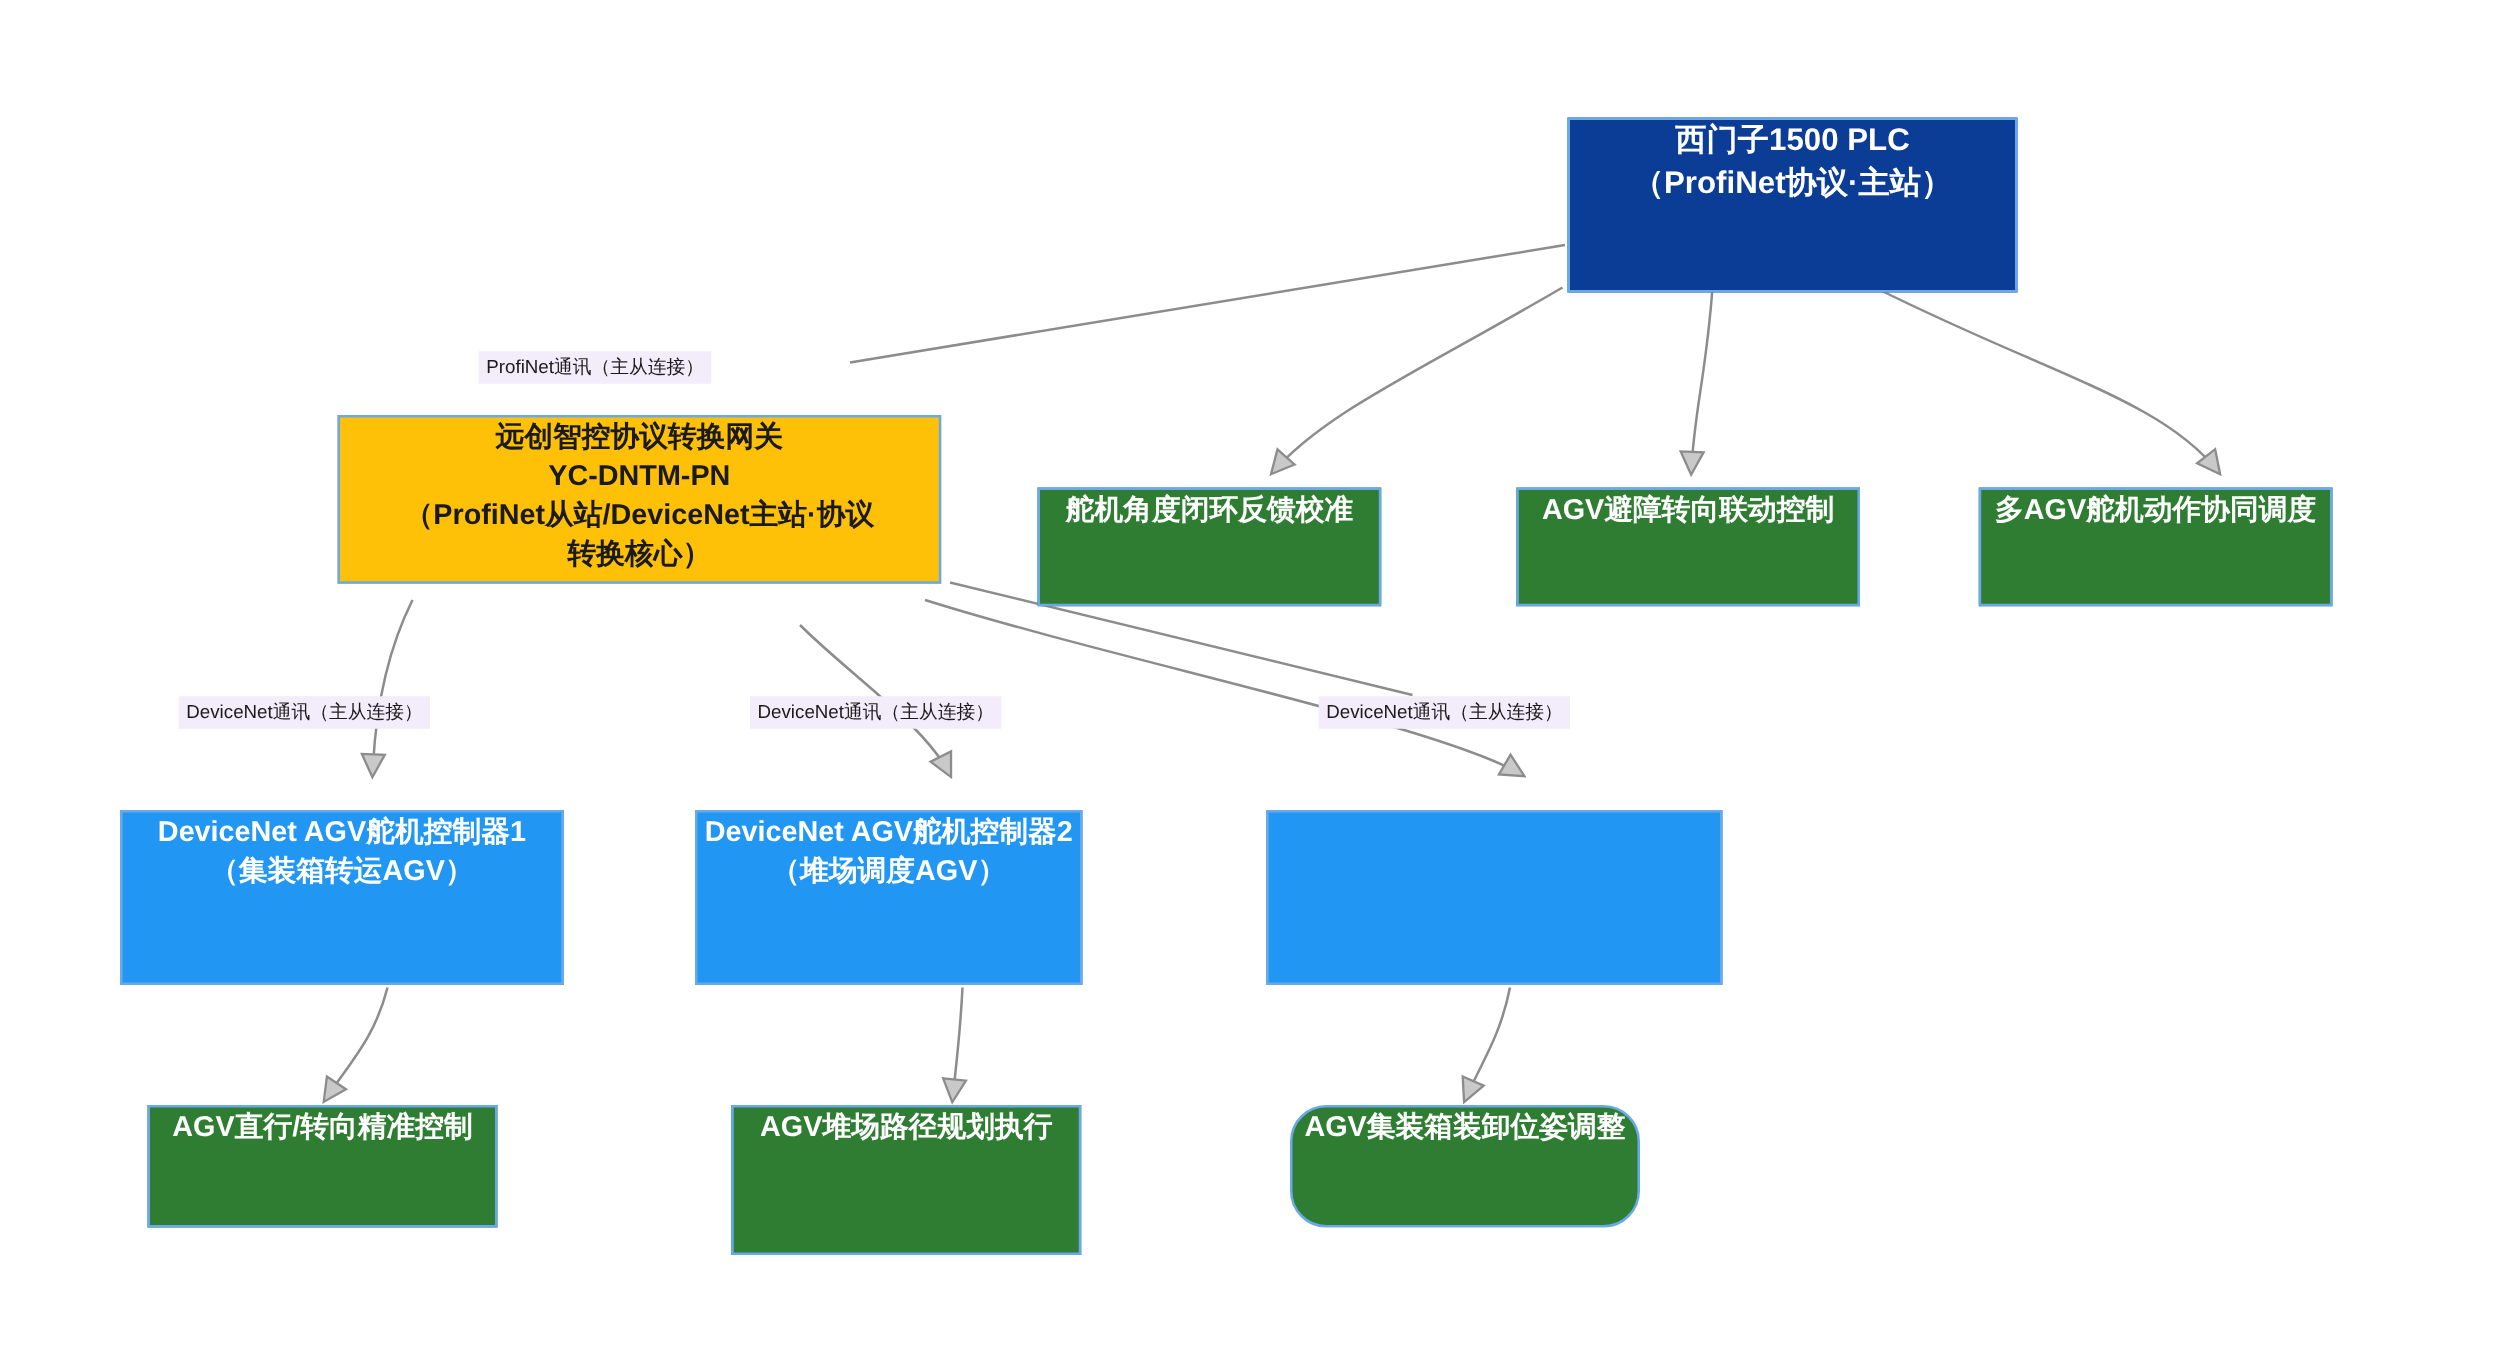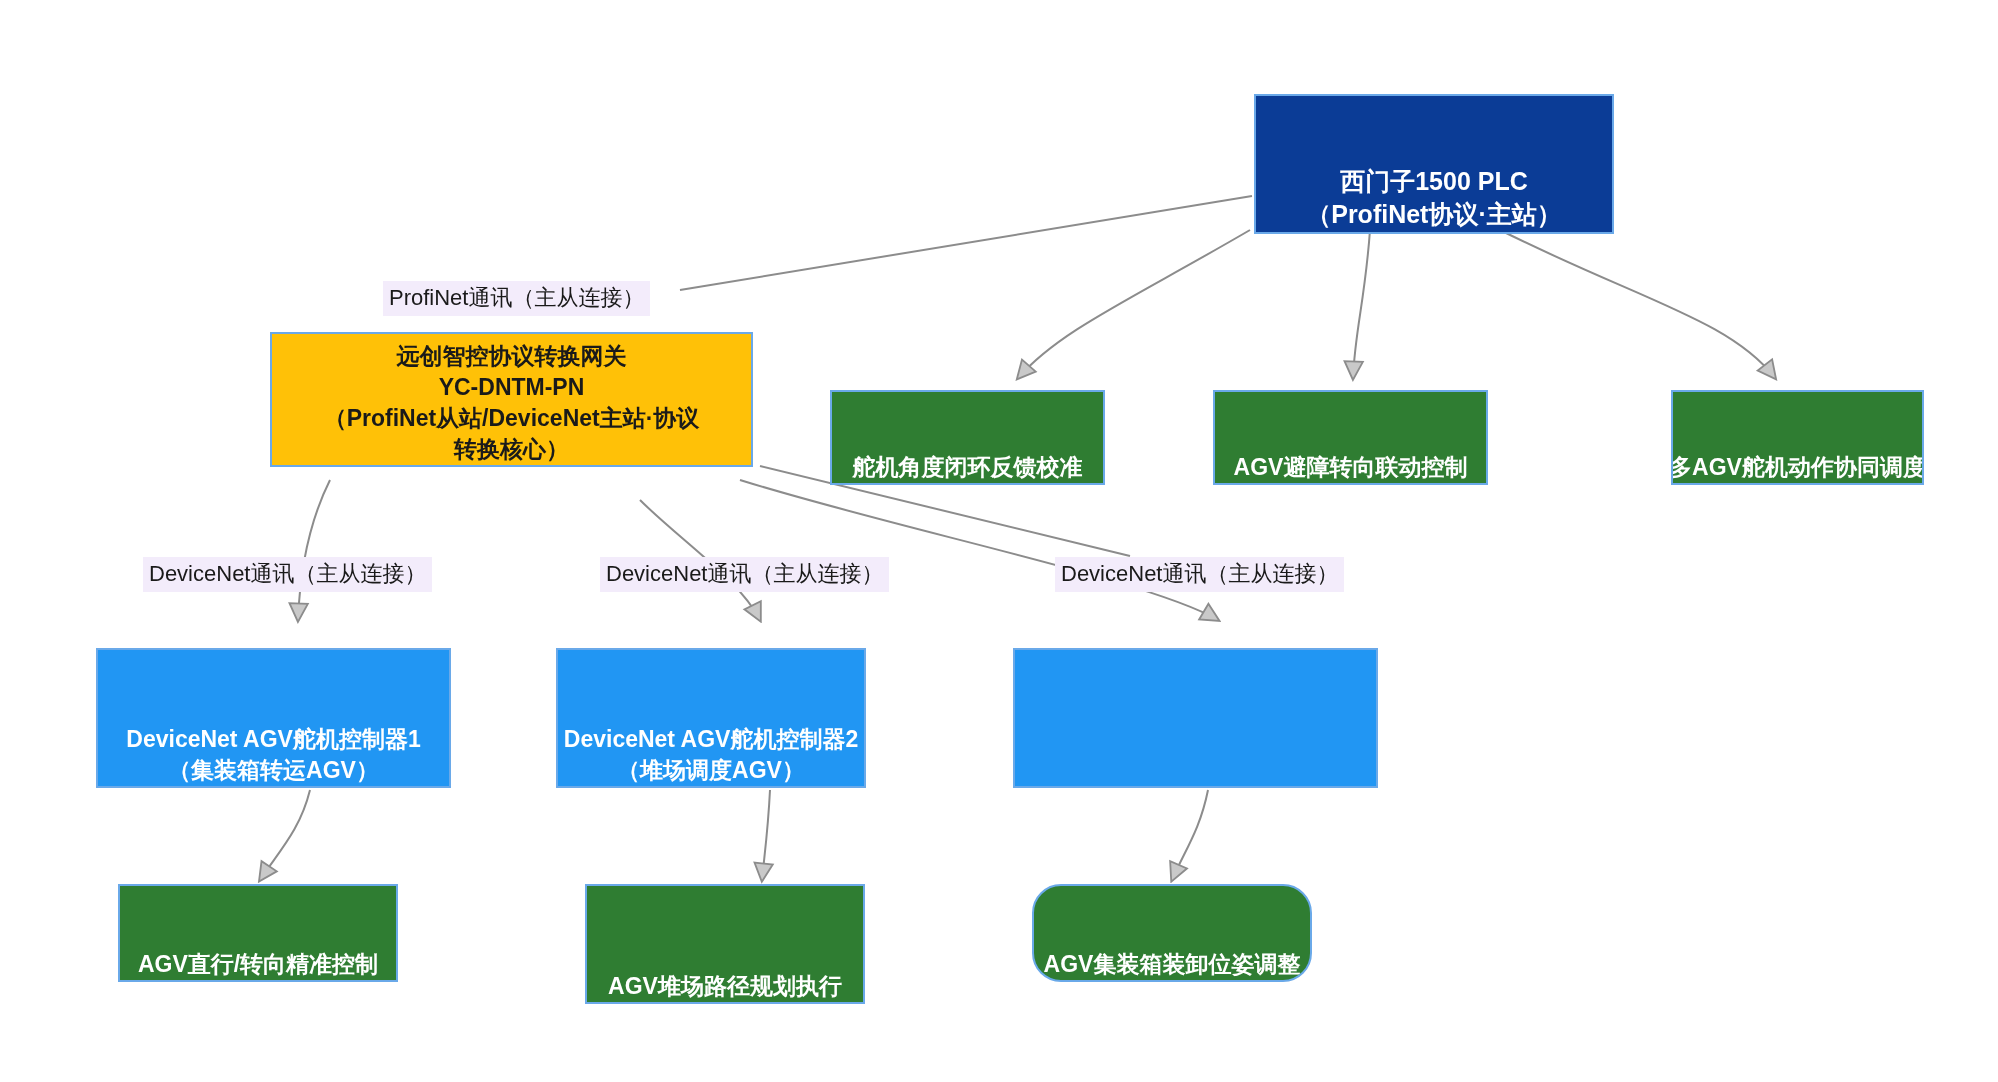--- a/index.html
+++ b/index.html
@@ -25,21 +25,21 @@
     top: 0;
     width: 1998px;
     height: 1082px;
     pointer-events: none;
   }
   .node {
     position: absolute;
     box-sizing: border-box;
     border: 2px solid #6aa9e9;
     display: flex;
-    align-items: flex-end;
+    align-items: flex-start;
     justify-content: center;
     text-align: center;
     line-height: 1.35;
     white-space: nowrap;
     overflow: visible;
   }
   .node .label {
     display: block;
     white-space: pre;
   }
@@ -67,21 +67,21 @@
     font-weight: bold;
     font-size: 23px;
   }
   .node-clip {
     overflow: hidden;
   }
   .edge-label {
     position: absolute;
     background: #f3ecfb;
     color: #1a1a1a;
-    font-size: 22px;
+    font-size: 15px;
     line-height: 1.3;
     padding: 3px 6px;
     white-space: nowrap;
     box-sizing: border-box;
   }
 </style>
 </head>
 <body>
 
 <div id="canvas">
@@ -129,21 +129,21 @@
       <span class="label">YC-DNTM-PN</span>
       <span class="label">（ProfiNet从站/DeviceNet主站·协议</span>
       <span class="label">转换核心）</span>
     </div>
   </div>
 
   <div class="node node-green node-clip" style="left:1213px; top:390px; width:275px; height:95px;">
     <span class="label">AGV避障转向联动控制</span>
   </div>
 
-  <div class="node node-green node-clip" style="left:1671px; top:390px; width:253px; height:95px;">
+  <div class="node node-green node-clip" style="left:1583px; top:390px; width:283px; height:95px;">
     <span class="label">多AGV舵机动作协同调度</span>
   </div>
 
   <div class="edge-label" style="left:143px; top:557px;">DeviceNet通讯（主从连接）</div>
 
   <div class="edge-label" style="left:600px; top:557px;">DeviceNet通讯（主从连接）</div>
 
   <div class="edge-label" style="left:1055px; top:557px;">DeviceNet通讯（主从连接）</div>
 
   <div class="node node-blue node-clip" style="left:96px; top:648px; width:355px; height:140px;">

